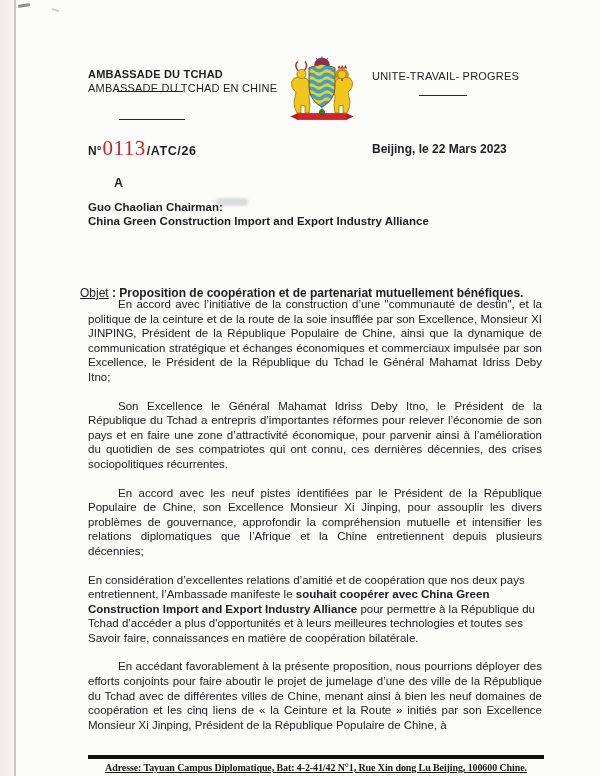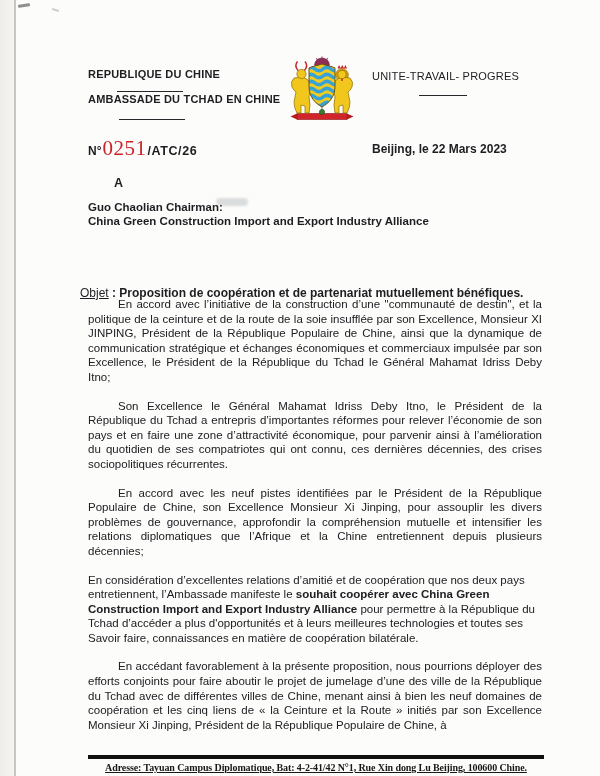--- a/index.html
+++ b/index.html
@@ -14,21 +14,21 @@
   .scan-edge-line{position:absolute;left:14px;top:0;width:1.5px;height:776px;background:#c9c6c1;}
   .staple-mark{position:absolute;left:18px;top:4px;width:12px;height:2.5px;background:#6a6a6a;
     transform:rotate(-9deg);opacity:.75;border-radius:1px;}
   .speck{position:absolute;left:52px;top:9px;width:7px;height:1.8px;background:#b7b7b3;
     transform:rotate(18deg);opacity:.7;}
   .smudge{position:absolute;left:216px;top:198px;width:32px;height:8px;background:#a9afb3;
     opacity:.4;border-radius:4px;filter:blur(1.3px);}
 
   
   .h-left1{position:absolute;left:88px;top:68px;font-size:11px;font-weight:bold;letter-spacing:.2px;}
-  .h-left2{position:absolute;left:88px;top:93px;font-size:11px;font-weight:bold;letter-spacing:.2px;}
+  .h-left2{position:absolute;left:88px;top:82px;font-size:11px;font-weight:normal;letter-spacing:.2px;}
   .rule{position:absolute;height:0;border-top:1.6px solid #27272b;}
   .rule1{left:117px;top:91px;width:66px;}
   .rule2{left:119px;top:119px;width:66px;}
   .motto{position:absolute;left:372px;top:70px;font-size:11px;font-weight:normal;letter-spacing:.2px;}
   .rule3{left:419px;top:95px;width:48px;}
   .emblem{position:absolute;left:283px;top:56px;}
 
   
   .ref-row{position:absolute;left:88px;top:136px;display:flex;align-items:baseline;}
   .ref-prefix{font-size:12px;font-weight:bold;}
@@ -62,21 +62,21 @@
 <body>
 
 <div class="page">
 
   <div class="scan-margin"></div>
   <div class="scan-edge-line"></div>
   <div class="staple-mark"></div>
   <div class="speck"></div>
   <div class="smudge"></div>
 
-  <div class="h-left1">REPUBLIQUE DU CHINE</div>
+  <div class="h-left1">AMBASSADE DU TCHAD</div>
   <div class="rule rule1"></div>
   <div class="h-left2">AMBASSADE DU TCHAD EN CHINE</div>
   <div class="rule rule2"></div>
 
   <div class="emblem">
     <svg width="78" height="70" viewBox="0 0 78 70" aria-hidden="true">
 
       <path d="M14,57.5 L64,57.5 L64,63.5 L14,63.5 Z" fill="#d2242b" stroke="#8a1518" stroke-width="0.6"></path>
       <path d="M14,57.5 L7.5,60.5 L14,63.5 Z" fill="#b71c1c"></path>
       <path d="M64,57.5 L70.5,60.5 L64,63.5 Z" fill="#b71c1c"></path>
@@ -118,21 +118,21 @@
       <path d="M39,51 l0,3" stroke="#555" stroke-width="0.8"></path>
       <circle cx="39" cy="56" r="2.6" fill="#3a7d2f" stroke="#23451c" stroke-width="0.6"></circle>
     </svg>
   </div>
 
   <div class="motto">UNITE-TRAVAIL- PROGRES</div>
   <div class="rule rule3"></div>
 
   <div class="ref-row">
     <span class="ref-prefix">N°</span>
-    <span class="ref-number">0251</span>
+    <span class="ref-number">0113</span>
     <span class="ref-suffix">/ATC/26</span>
   </div>
   <div class="dateline">Beijing, le 22 Mars 2023</div>
 
   <div class="salutation">A</div>
   <div class="recipient">
     <div>Guo Chaolian Chairman:</div>
     <div>China Green Construction Import and Export Industry Alliance</div>
   </div>
 

